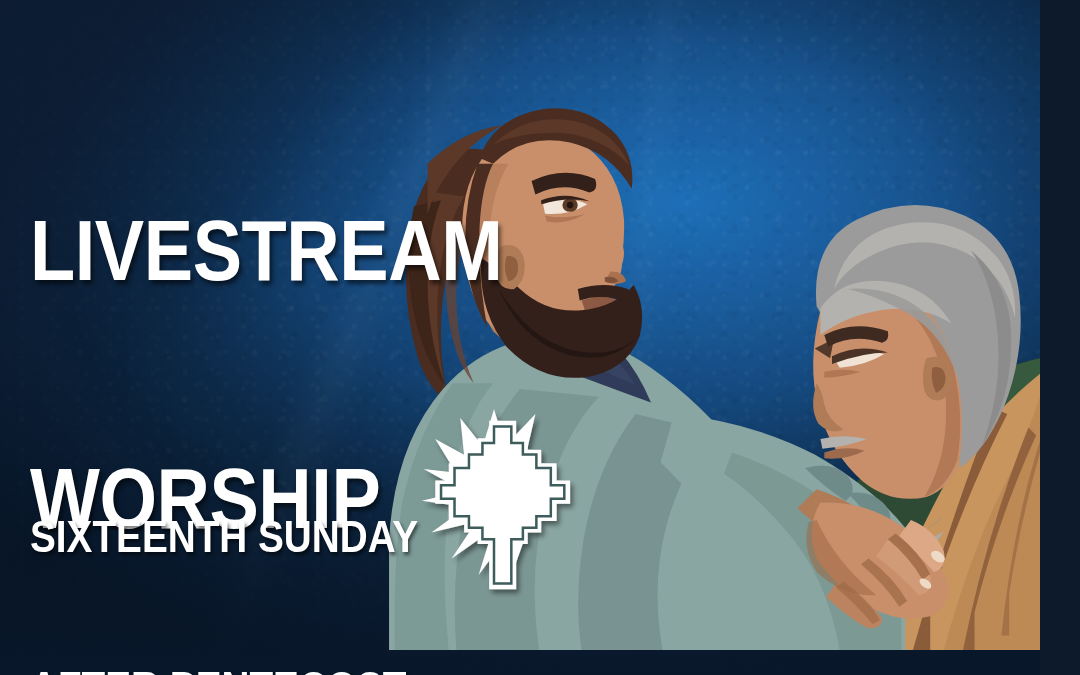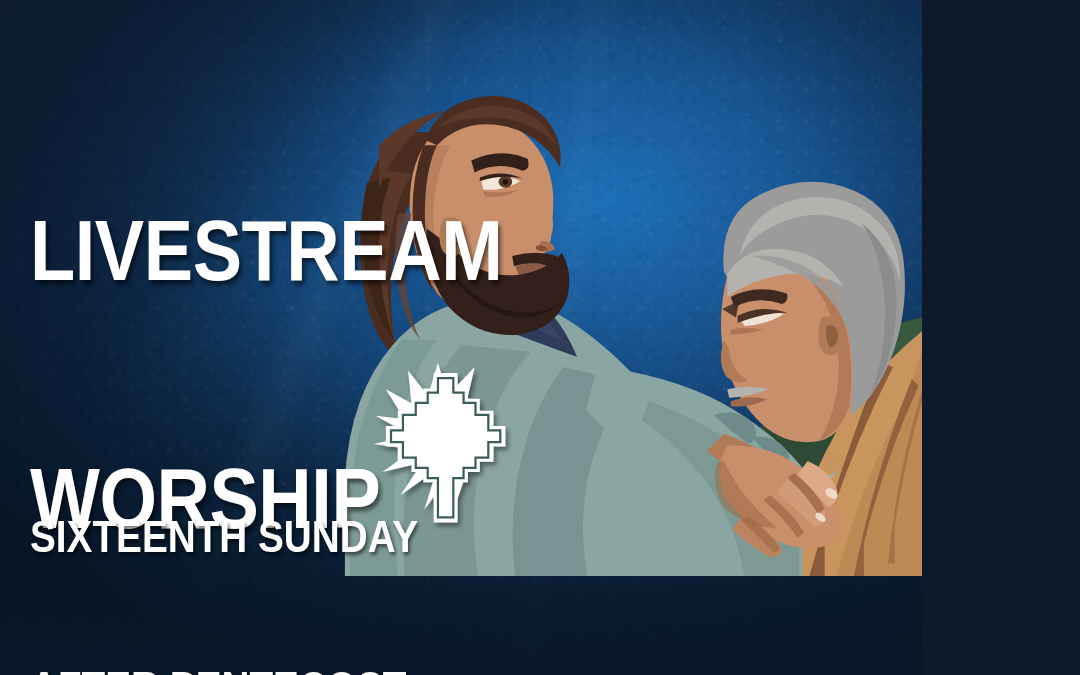--- a/index.html
+++ b/index.html
@@ -3,21 +3,21 @@
 <meta charset="utf-8">
 <title>Livestream Worship Graphic</title>
 <style>
   html, body {
     margin: 0;
     padding: 0;
     background: #0d1a2b;
   }
   #stage {
     position: relative;
-    width: 922px;
+    width: 1040px;
     height: 675px;
     overflow: hidden;
     font-family: "Liberation Sans", sans-serif;
     background: #123c6b;
   }
 
   
   .bg-base {
     position: absolute; inset: 0;
     background:

